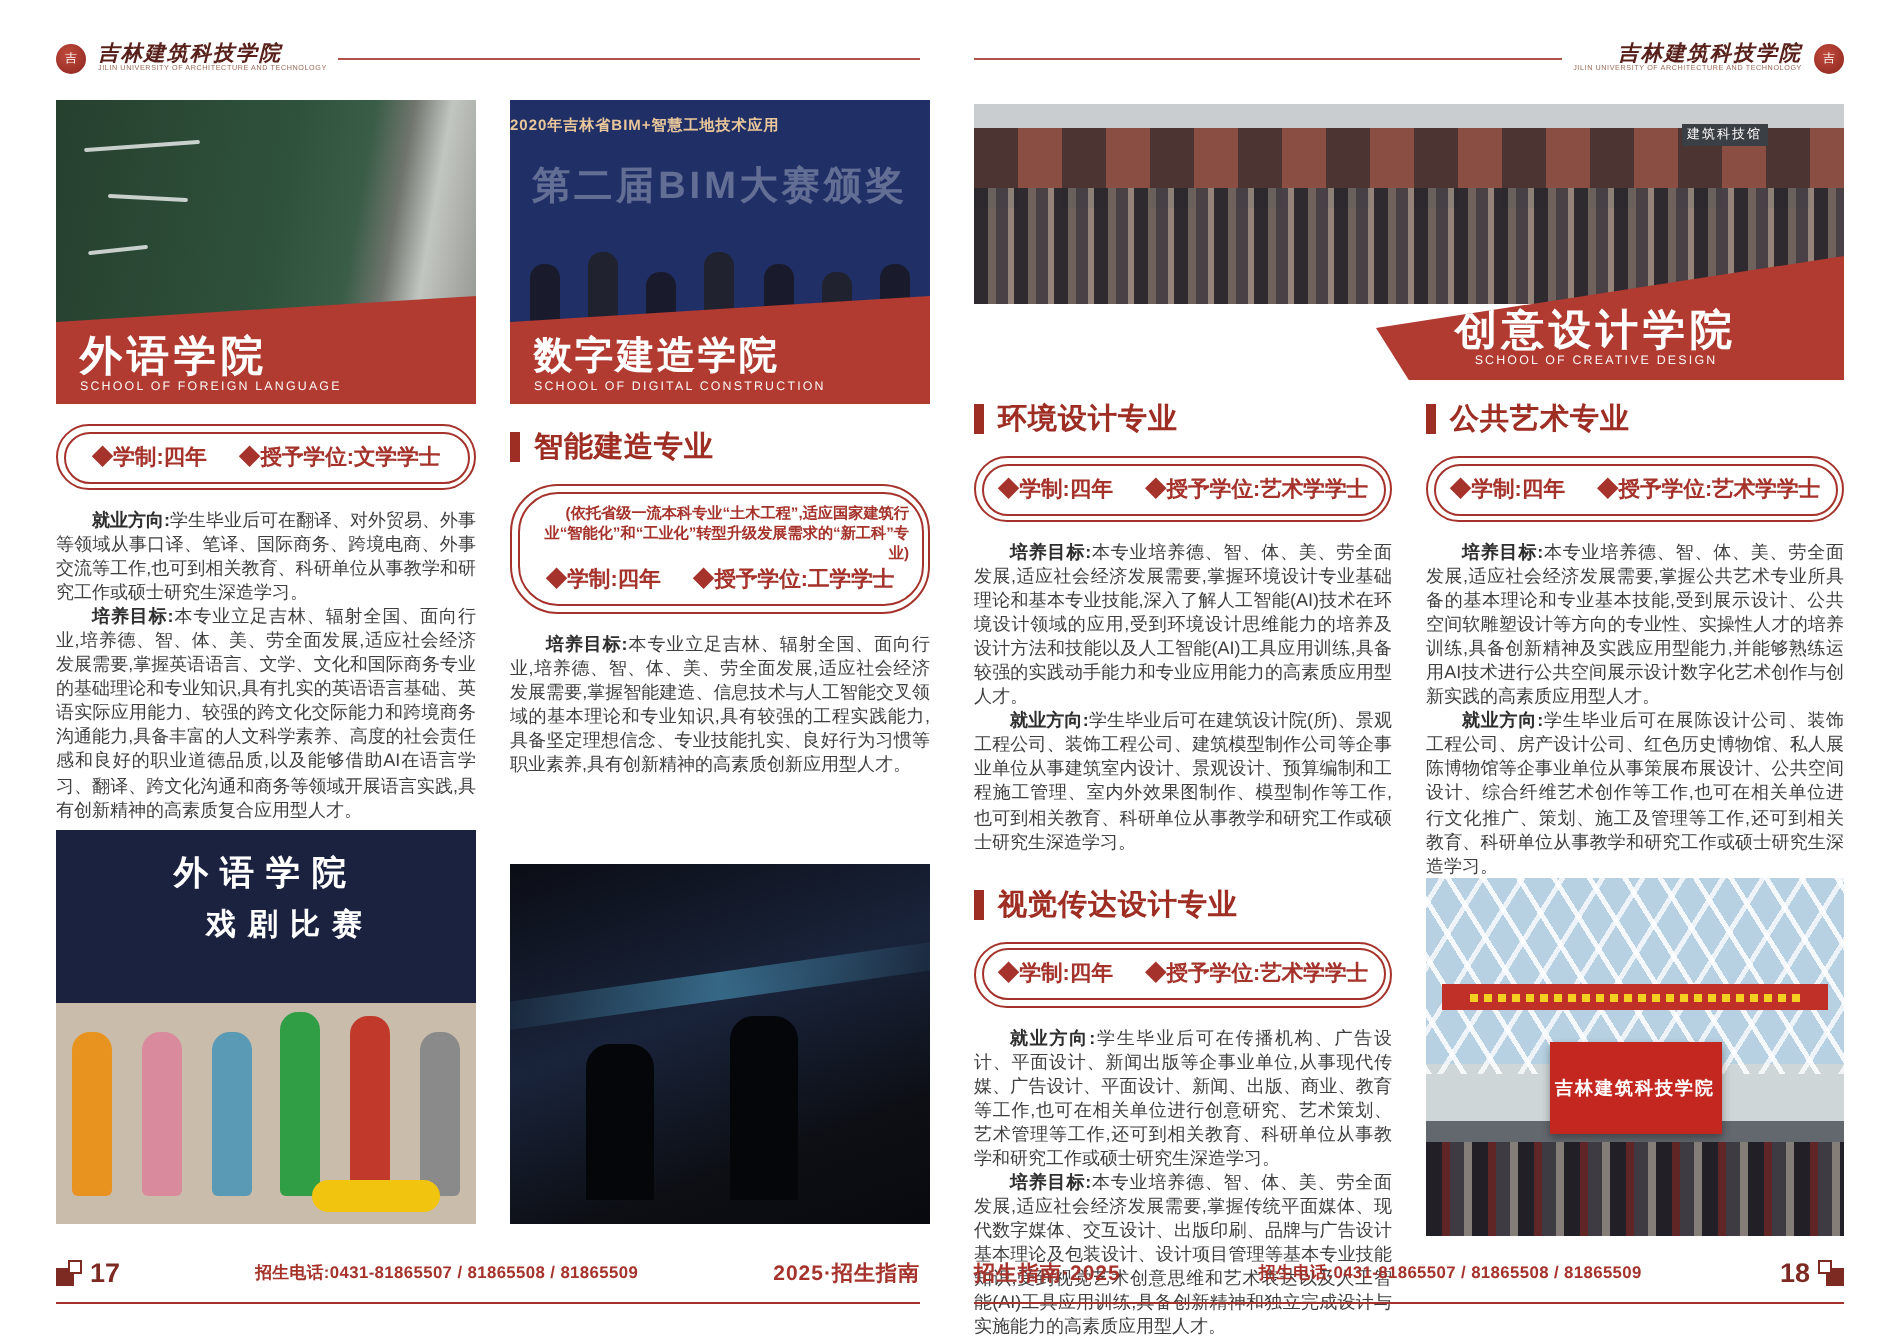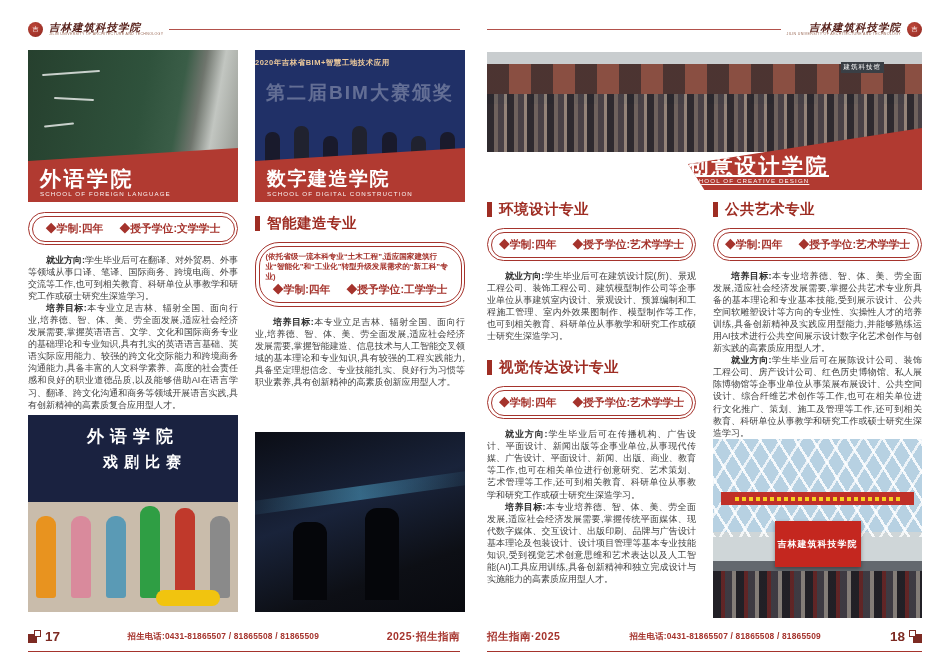--- a/index.html
+++ b/index.html
@@ -100,31 +100,31 @@
     background:repeating-linear-gradient(90deg, rgba(30,28,34,.95) 0 8px, rgba(96,30,30,.9) 8px 12px, rgba(60,56,64,.95) 12px 19px, rgba(140,130,122,.8) 19px 23px);}
 
   
   .ribbon{position:absolute; left:0; right:0; bottom:-2px; height:54px; background:#b13a31;
     clip-path:polygon(0 24%, 100% 0, 100% 100%, 0 100%);
     display:flex; flex-direction:column; justify-content:flex-end; padding:0 0 5px 12px; color:#fff;}
   .ribbon-zh{font-size:21px; font-weight:bold; letter-spacing:2.5px; line-height:1.1;}
   .ribbon-en{font-size:6.2px; letter-spacing:1.1px; opacity:.95;}
   .ribbon-right{position:absolute; top:128px; right:28px; bottom:auto; left:auto; width:234px; height:62px;
     clip-path:polygon(0 58%, 100% 0, 100% 100%, 7% 100%);
-    align-items:flex-start; padding:0 14px 6px 0;text-decoration:underline;}
+    align-items:center; padding:0 14px 6px 0;}
 
   
   .major-head{display:flex; align-items:center; gap:7px; margin:2px 0 9px;}
   .major-bar{width:5px; height:15px; background:#9e2d23; flex:0 0 auto;}
   .major-title{font-size:14.5px; font-weight:bold; color:#9e2d23; letter-spacing:.5px;}
   .pill{border:1.2px solid var(--red); border-radius:24px; padding:2.5px; margin-bottom:9px;}
   .pill-in{border:1px solid var(--red); border-radius:20px; padding:5px 6px;
     display:flex; flex-wrap:wrap; justify-content:center; align-items:center; gap:1px 16px;
     color:var(--red); font-weight:bold; font-size:10.8px;}
-  .pill-note{flex:0 0 100%; text-align:left; font-size:7.6px; line-height:1.35; font-weight:bold;}
+  .pill-note{flex:0 0 100%; text-align:right; font-size:7.6px; line-height:1.35; font-weight:bold;}
   .bodytext{font-size:9px; line-height:1.34; color:var(--ink); text-align:justify;}
   .bodytext p{text-indent:2em; margin:0;}
   .bodytext b{color:#2e2e2e;}
   .mt-auto{margin-top:auto;}
   .vc-block{margin-top:14px;}
 
   
   .foot{position:absolute; bottom:20px; display:flex; align-items:center;
     justify-content:space-between; border-bottom:1.6px solid var(--red); padding-bottom:7px;}
   .foot-left{left:28px; right:15px;margin-top:43px;}
@@ -280,20 +280,21 @@
             <span class="major-bar"></span>
             <span class="major-title">环境设计专业</span>
           </div>
           <div class="pill">
             <div class="pill-in">
               <span>◆学制:四年</span>
               <span>◆授予学位:艺术学学士</span>
             </div>
           </div>
           <div class="bodytext">
+            <p><b>培养目标:</b><span>本专业培养德、智、体、美、劳全面发展,适应社会经济发展需要,掌握环境设计专业基础理论和基本专业技能,深入了解人工智能(AI)技术在环境设计领域的应用,受到环境设计思维能力的培养及设计方法和技能以及人工智能(AI)工具应用训练,具备较强的实践动手能力和专业应用能力的高素质应用型人才。</span></p>
             <p><b>就业方向:</b><span>学生毕业后可在建筑设计院(所)、景观工程公司、装饰工程公司、建筑模型制作公司等企事业单位从事建筑室内设计、景观设计、预算编制和工程施工管理、室内外效果图制作、模型制作等工作,也可到相关教育、科研单位从事教学和研究工作或硕士研究生深造学习。</span></p>
           </div>
 
           <div class="vc-block">
             <div class="major-head">
               <span class="major-bar"></span>
               <span class="major-title">视觉传达设计专业</span>
             </div>
             <div class="pill">
               <div class="pill-in">

